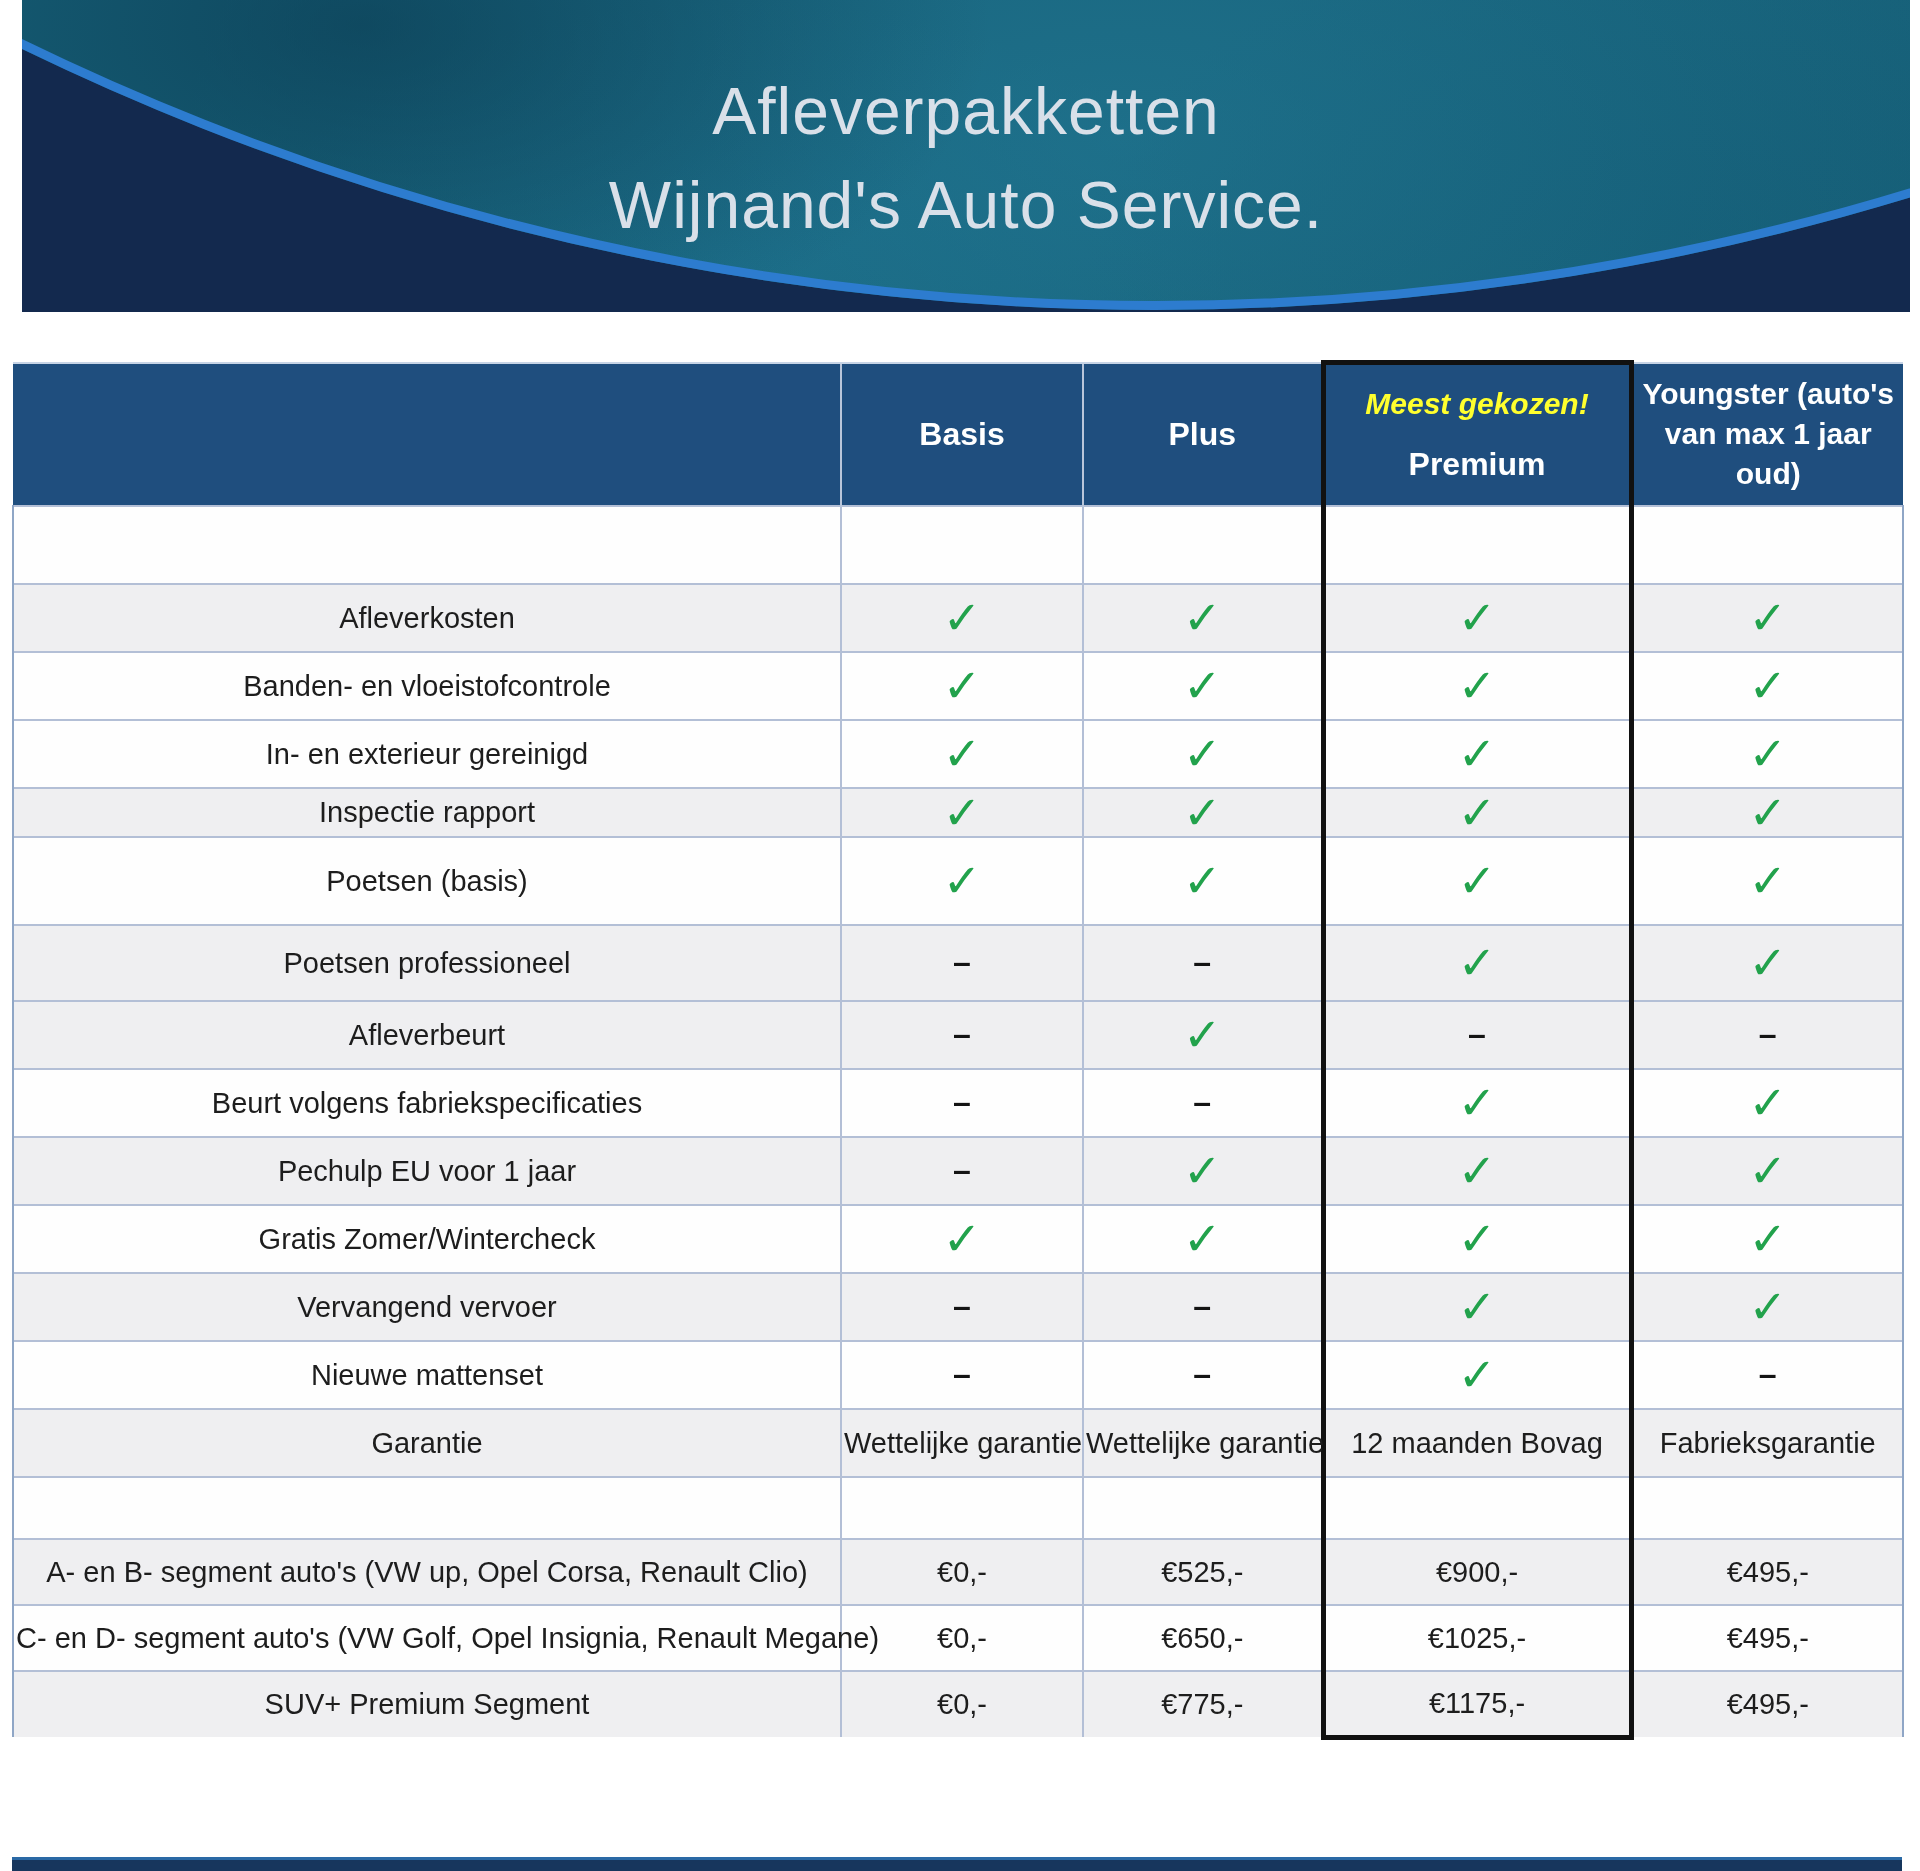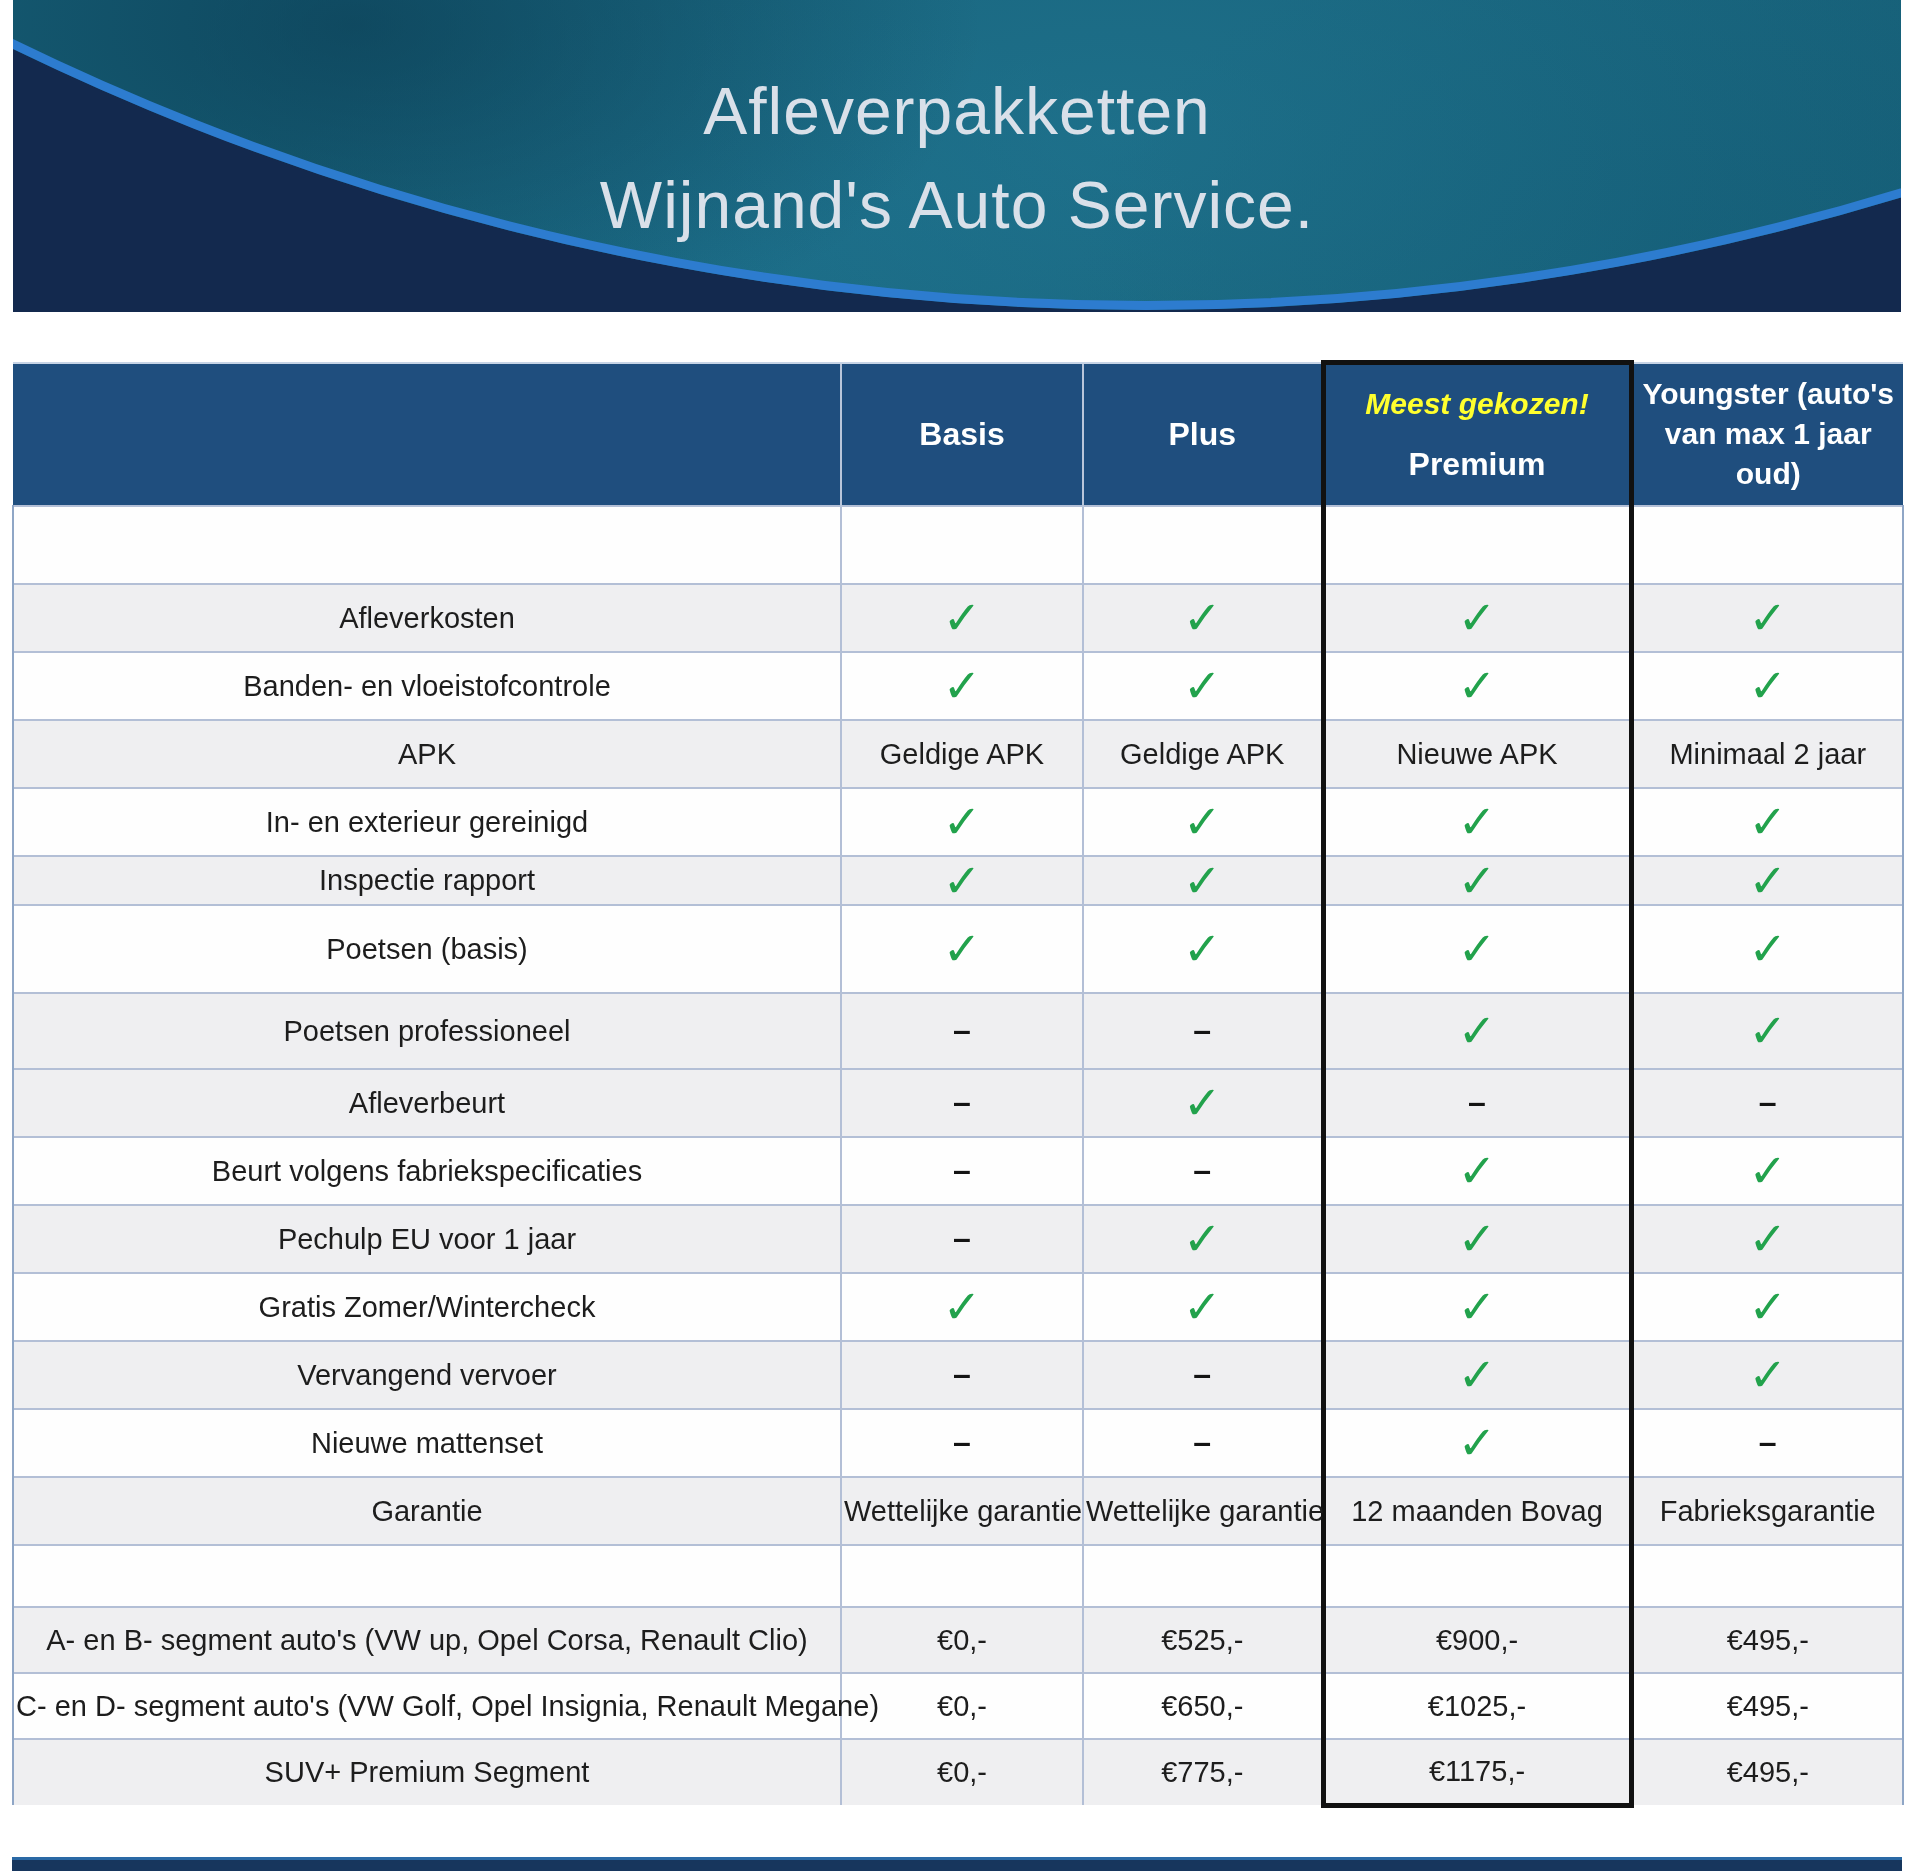--- a/index.html
+++ b/index.html
@@ -4,21 +4,21 @@
 <style>
   html,body{margin:0;padding:0;}
   body{
     width:1920px;height:1871px;position:relative;overflow:hidden;
     background:#ffffff;
     font-family:"Liberation Sans","DejaVu Sans",sans-serif;
   }
 
   
   .banner{
-    position:absolute;left:13px;top:0;width:1888px;height:312px;
+    position:absolute;left:22px;top:0;width:1888px;height:312px;
     overflow:hidden;
     background-color:#176179;
     background-image:
       radial-gradient(ellipse 900px 500px at 18% 8%, rgba(8,52,74,.55), transparent 70%),
       radial-gradient(ellipse 1300px 700px at 58% 45%, rgba(40,134,164,.38), transparent 72%),
       radial-gradient(ellipse 800px 420px at 88% 75%, rgba(16,84,110,.45), transparent 75%),
       radial-gradient(ellipse 700px 380px at 38% 85%, rgba(30,116,146,.35), transparent 70%);
   }
   .curve-circle{
     position:absolute;box-sizing:border-box;
@@ -130,27 +130,20 @@
         <td class="cell-prem"><span class="check">✓</span></td>
         <td class="cell-young"><span class="check">✓</span></td>
       </tr>
       <tr class="r-white" style="height: 68px; border-radius: 25px;">
         <td class="cell-label">Banden- en vloeistofcontrole</td>
         <td class="cell-basis"><span class="check">✓</span></td>
         <td class="cell-plus"><span class="check">✓</span></td>
         <td class="cell-prem"><span class="check">✓</span></td>
         <td class="cell-young"><span class="check">✓</span></td>
       </tr>
-      <tr class="r-gray" style="height: 68px;">
-        <td class="cell-label">APK</td>
-        <td class="cell-basis">Geldige APK</td>
-        <td class="cell-plus">Geldige APK</td>
-        <td class="cell-prem">Nieuwe APK</td>
-        <td class="cell-young">Minimaal 2 jaar</td>
-      </tr>
       <tr class="r-white" style="height: 68px;">
         <td class="cell-label">In- en exterieur gereinigd</td>
         <td class="cell-basis"><span class="check">✓</span></td>
         <td class="cell-plus"><span class="check">✓</span></td>
         <td class="cell-prem"><span class="check">✓</span></td>
         <td class="cell-young"><span class="check">✓</span></td>
       </tr>
       <tr class="r-gray" style="height: 49px;">
         <td class="cell-label">Inspectie rapport</td>
         <td class="cell-basis"><span class="check">✓</span></td>

